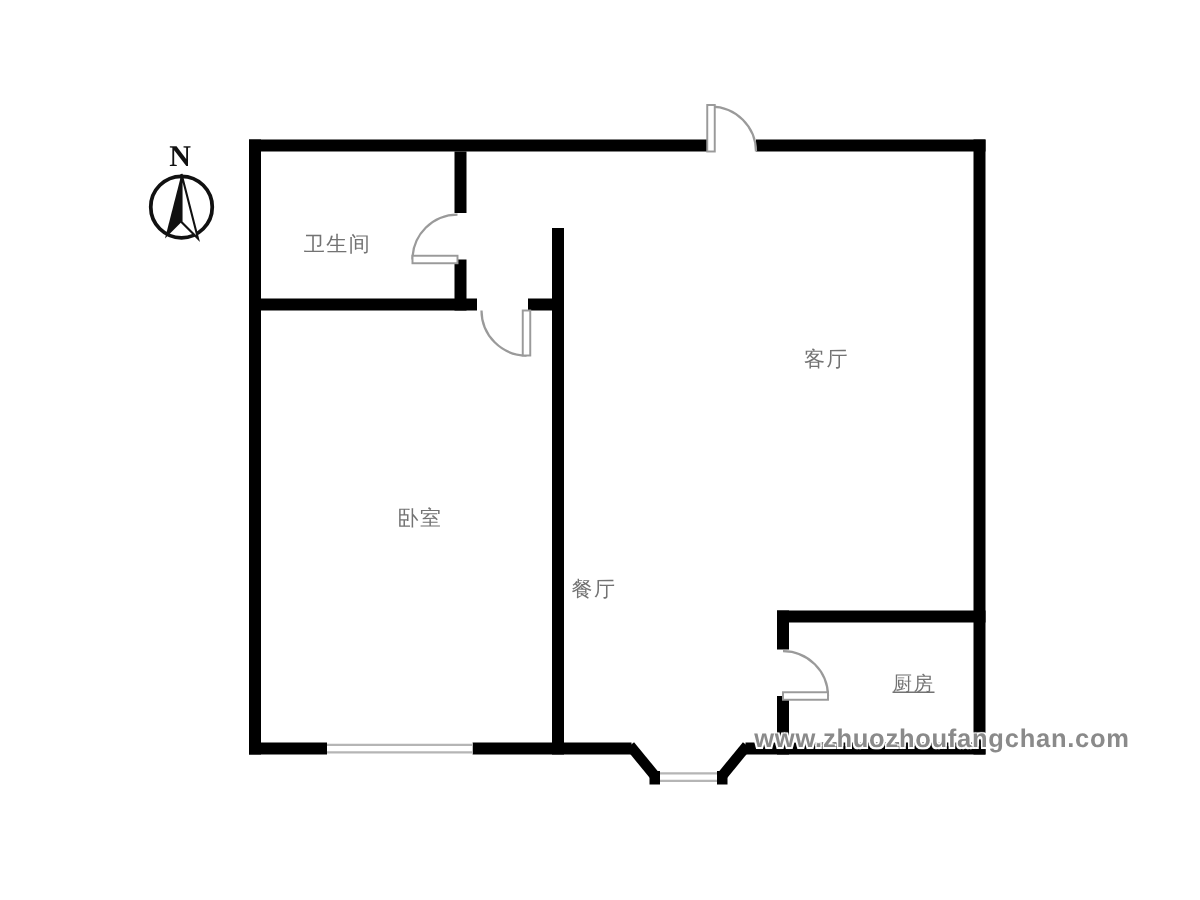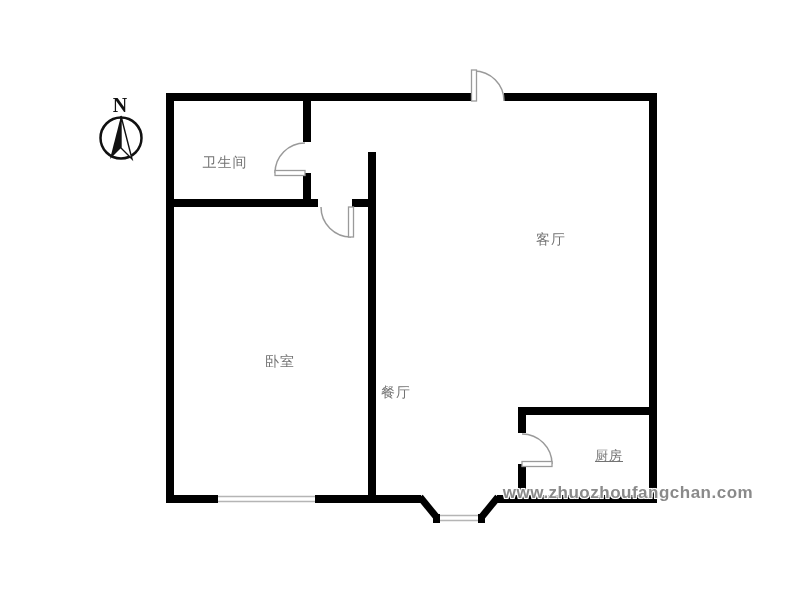--- a/index.html
+++ b/index.html
@@ -115,21 +115,21 @@
       <polygon points="121,116 132,159 121,148" fill="#ffffff" stroke="#111111" stroke-width="1.4"></polygon>
     </g>
   </svg>
 
   <div class="north-label" style="left:120px; top:105px;">N</div>
 
   <div class="room-label" style="left:225px; top:163px;">卫生间</div>
 
   <div class="room-label" style="left:527px; top:240px;margin-left:24px;">客厅</div>
 
-  <div class="room-label" style="left:280px; top:362px;text-align:right;">卧室</div>
+  <div class="room-label" style="left:280px; top:346px;text-align:right;">卧室</div>
 
   <div class="room-label" style="left:396px; top:393px;">餐厅</div>
 
   <div class="room-label small" style="left:609px; top:456px;">厨房</div>
 
 
   <div class="wm wm-url" style="left:628px; top:493px;">www.zhuozhoufangchan.com</div>
 
 </div>
 

